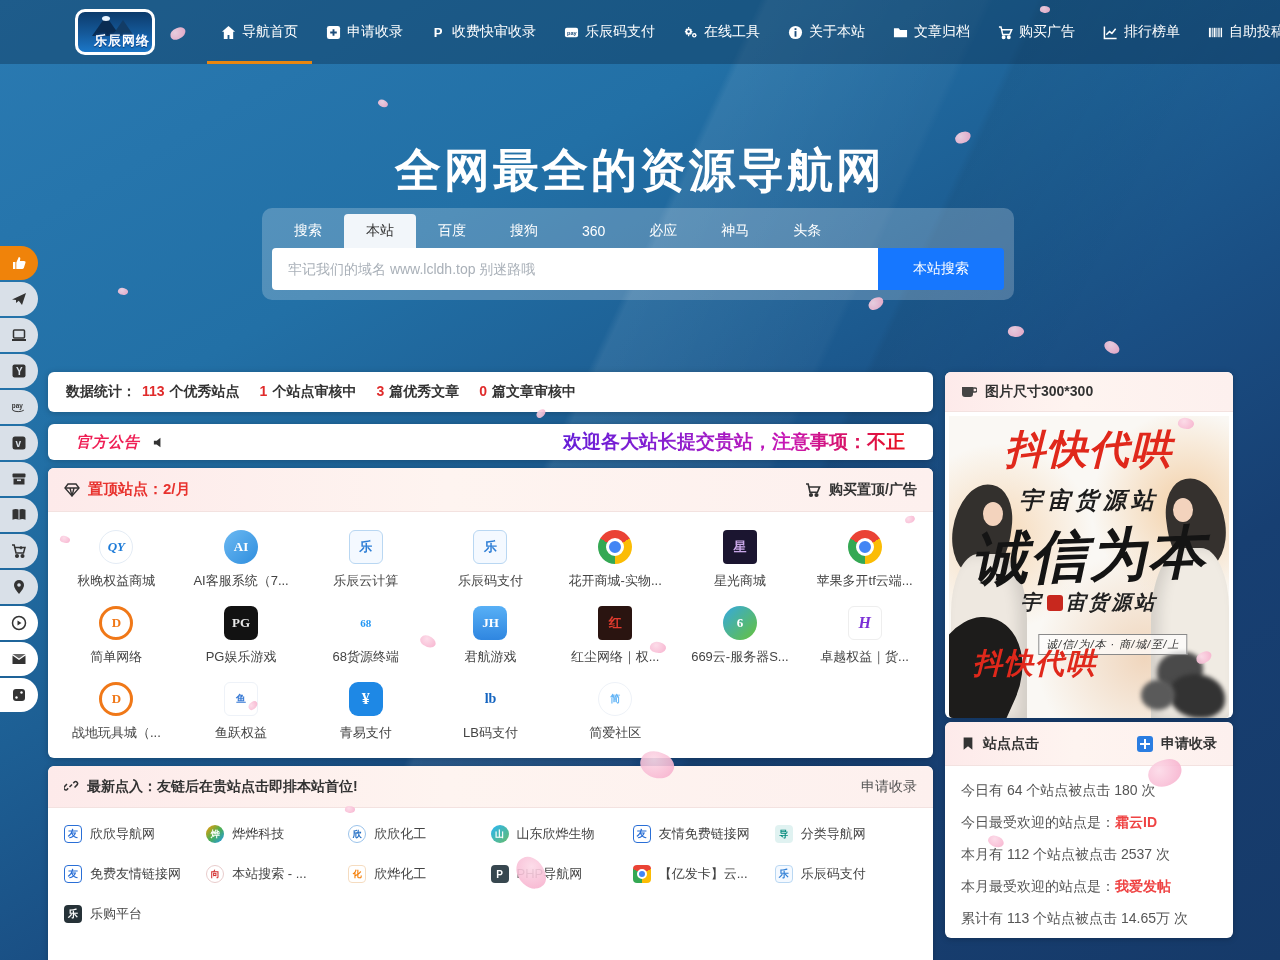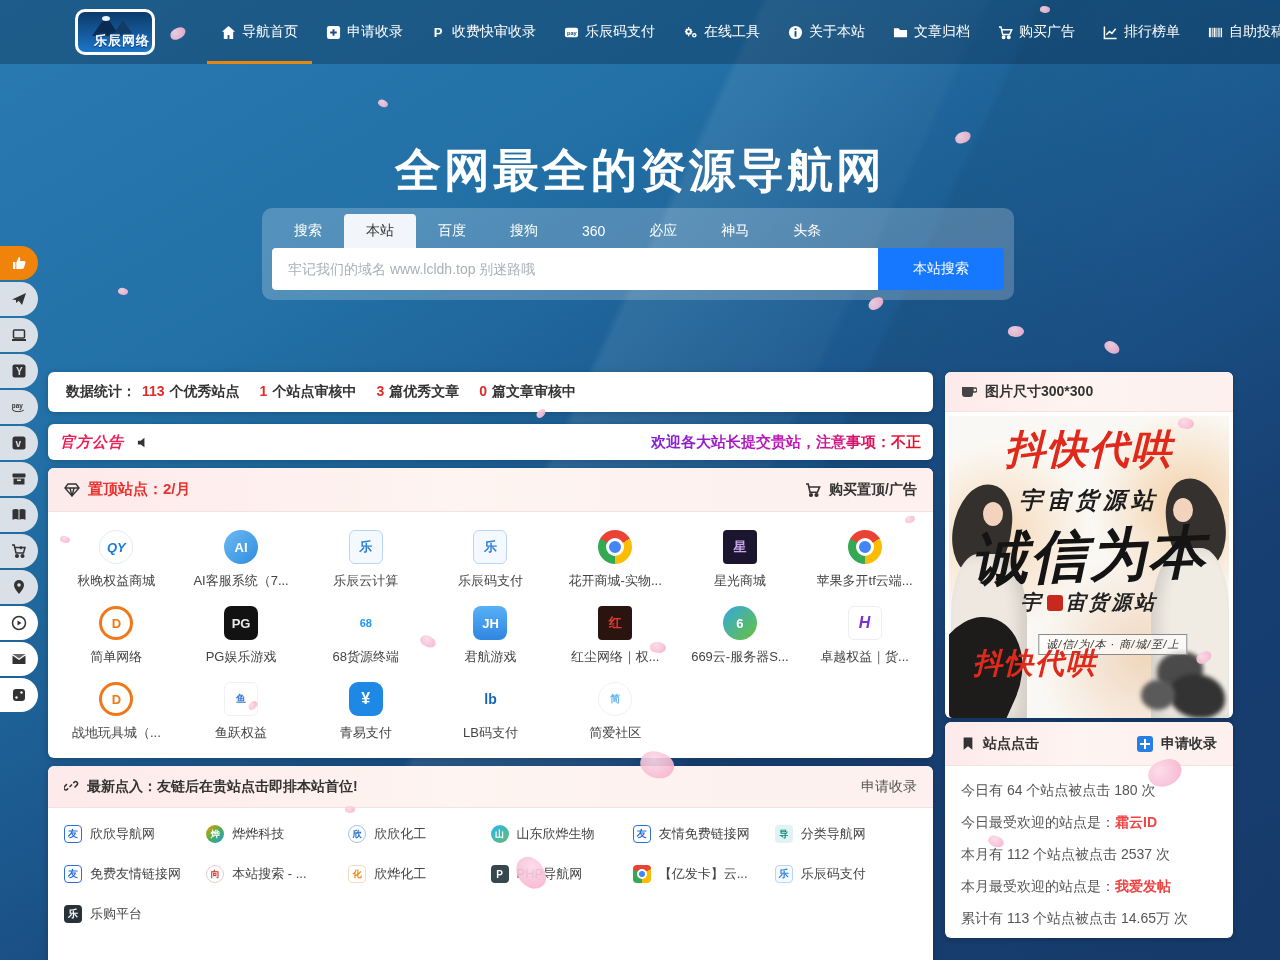--- a/index.html
+++ b/index.html
@@ -40,35 +40,35 @@
   .search-input{flex:1;border:none;outline:none;background:#fff;border-radius:4px 0 0 4px;padding:0 16px;font-size:14px;color:#333;}
   .search-input::placeholder{color:#a9b0b8;}
   .search-btn{width:126px;border:none;background:#1677ff;color:#fff;font-size:14px;border-radius:0 4px 4px 0;cursor:pointer;}
   
   .main-col{position:absolute;left:48px;top:372px;width:885px;z-index:4;}
   .side-col{position:absolute;left:945px;top:372px;width:288px;z-index:4;}
   .card{background:#fff;border-radius:6px;box-shadow:0 1px 6px rgba(0,0,0,.22);}
   .stats-card{height:40px;display:flex;align-items:center;padding:0 18px;font-size:14px;color:#333;font-weight:bold;gap:6px;}
   .stats-seg{margin-right:14px;}
   .stats-seg b{color:#e02b2b;margin-right:5px;}
-  .announce-card{height:36px;margin-top:12px;display:flex;align-items:center;padding:0 12px;}
+  .announce-card{height:36px;margin-top:12px;display:flex;align-items:center;padding:0 28px;}
   .announce-title{color:#ef1f55;font-weight:bold;font-style:italic;font-size:15px;letter-spacing:1px;}
   .announce-card svg{margin-left:12px;}
-  .marquee{flex:1;text-align:right;font-size:15px;font-weight:bold;white-space:nowrap;overflow:hidden;
+  .marquee{flex:1;text-align:right;font-size:19px;font-weight:bold;white-space:nowrap;overflow:hidden;
     background:linear-gradient(90deg,#1822e8 0%,#4e1cdc 45%,#8a1fd0 68%,#c716b4 84%,#e8101d 100%);
     -webkit-background-clip:text;background-clip:text;color:transparent;}
   .sec-head{height:44px;display:flex;align-items:center;justify-content:space-between;padding:0 16px;
     background:linear-gradient(90deg,#fdeaea 0%,#fef4f0 45%,#fdf0ee 100%);border-radius:6px 6px 0 0;border-bottom:1px solid #f3e2e0;}
   .sec-head-left,.sec-head-right{display:flex;align-items:center;gap:8px;font-size:14px;color:#333;font-weight:bold;cursor:pointer;}
   .pinned-card{margin-top:8px;}
   .pinned-title{color:#e8322e;font-size:15px;font-weight:bold;}
   .pin-grid{display:grid;grid-template-columns:repeat(7,1fr);padding:8px 6px 10px;}
   .site{display:flex;flex-direction:column;align-items:center;gap:8px;padding:10px 4px 6px;cursor:pointer;}
   .sicon{width:34px;height:34px;border-radius:6px;display:flex;align-items:center;justify-content:center;
-    font-weight:bold;font-size:13px;flex:0 0 auto;}
+    font-weight:bold;font-size:13px;flex:0 0 auto;font-family:Liberation Serif, serif;}
   .sname{font-size:13px;color:#444;max-width:118px;white-space:nowrap;overflow:hidden;}
   .chrome{background:conic-gradient(from -60deg,#ea4335 0 120deg,#fbbc05 0 240deg,#34a853 0 360deg);border-radius:50%;position:relative;}
   .chrome-core{position:absolute;inset:8px;background:#4285f4;border:3px solid #fff;border-radius:50%;}
   .latest-card{margin-top:8px;height:229px;overflow:hidden;}
   .latest-head{height:42px;}
   .latest-head .sec-head-right{font-weight:normal;color:#555;}
   .late-grid{display:grid;grid-template-columns:repeat(6,1fr);padding:6px 16px;}
   .lsite{display:flex;align-items:center;gap:8px;height:40px;font-size:13px;color:#444;cursor:pointer;overflow:hidden;white-space:nowrap;}
   .sicon-sm{width:18px;height:18px;border-radius:4px;display:flex;align-items:center;justify-content:center;
     font-size:10px;font-weight:bold;flex:0 0 auto;}

